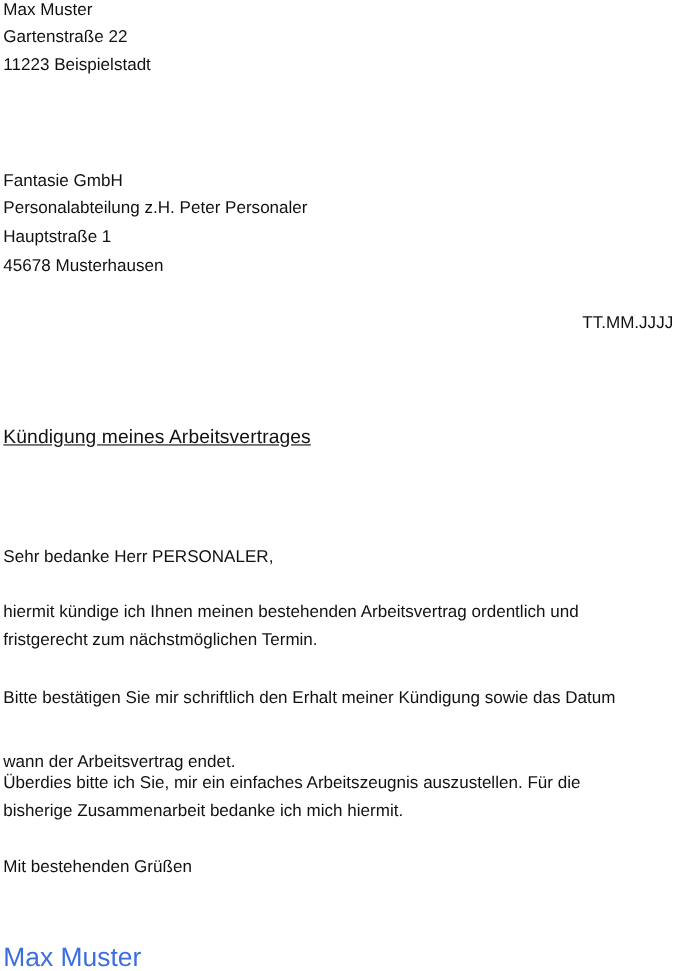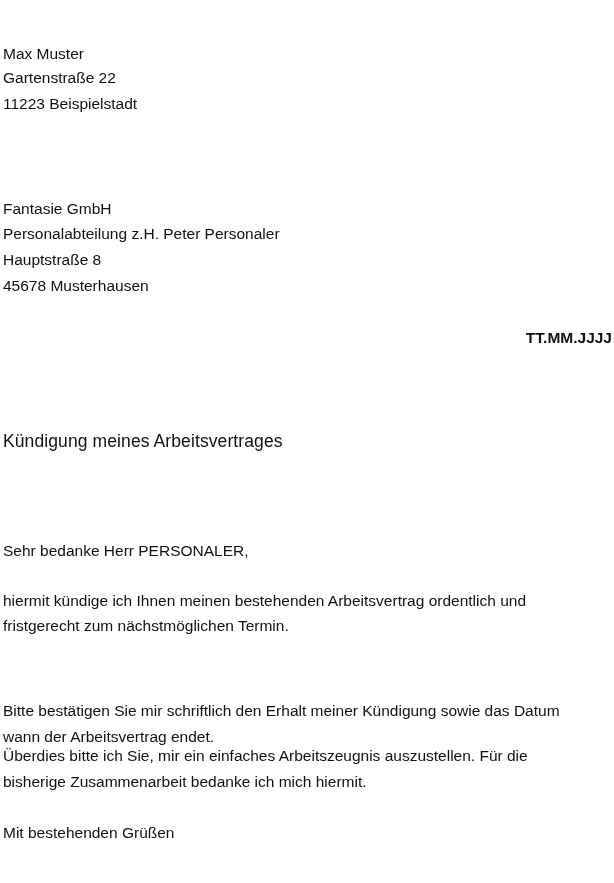--- a/index.html
+++ b/index.html
@@ -1,56 +1,56 @@
 <!DOCTYPE html>
 <html><head>
 <meta charset="utf-8">
 <style>
   html, body { margin: 0; padding: 0; background: #ffffff; }
   body {
     width: 614px; height: 883px; position: relative; overflow: hidden;
     font-family: "Liberation Sans", "DejaVu Sans", sans-serif;
     color: #111111; font-size: 15.5px;
   }
-  .line { position: absolute; left: 3px; white-space: nowrap; line-height: 20px; margin-top: 44px; }
-  .right { left: auto; right: 2px; font-weight: bold; }
-  .subject { font-size: 17.5px; font-weight: normal; letter-spacing: 0.1px; }
+  .line { position: absolute; left: 3px; white-space: nowrap; line-height: 20px; }
+  .right { left: auto; right: 2px; }
+  .subject { font-size: 17.5px; font-weight: normal; letter-spacing: 0.1px; text-decoration: underline; }
   .signature { font-size: 24px; color: #3b6fe0; line-height: 28px; }
 </style>
 </head>
 <body>
 
 <div>
 
   <div>
     <div class="line" style="top:0px">Max Muster</div>
     <div class="line" style="top:24px">Gartenstraße 22</div>
     <div class="line" style="top:50px">11223 Beispielstadt</div>
   </div>
 
   <div>
     <div class="line" style="top:155px">Fantasie GmbH</div>
     <div class="line" style="top:180px">Personalabteilung z.H. Peter Personaler</div>
-    <div class="line" style="top:206px">Hauptstraße 8</div>
+    <div class="line" style="top:206px">Hauptstraße 1</div>
     <div class="line" style="top:232px">45678 Musterhausen</div>
   </div>
 
   <div class="line right" style="top:284px">TT.MM.JJJJ</div>
 
   <div class="line subject" style="top:387px">Kündigung meines Arbeitsvertrages</div>
 
   <div class="line" style="top:497px">Sehr bedanke Herr PERSONALER,</div>
 
   <div>
     <div class="line" style="top:547px">hiermit kündige ich Ihnen meinen bestehenden Arbeitsvertrag ordentlich und</div>
     <div class="line" style="top:572px">fristgerecht zum nächstmöglichen Termin.</div>
   </div>
 
   <div>
-    <div class="line" style="top:657px">Bitte bestätigen Sie mir schriftlich den Erhalt meiner Kündigung sowie das Datum</div>
+    <div class="line" style="top:625px">Bitte bestätigen Sie mir schriftlich den Erhalt meiner Kündigung sowie das Datum</div>
     <div class="line" style="top:683px">wann der Arbeitsvertrag endet.</div>
   </div>
 
   <div>
     <div class="line" style="top:702px">Überdies bitte ich Sie, mir ein einfaches Arbeitszeugnis auszustellen. Für die</div>
     <div class="line" style="top:728px">bisherige Zusammenarbeit bedanke ich mich hiermit.</div>
   </div>
 
   <div class="line" style="top:779px">Mit bestehenden Grüßen</div>
 

